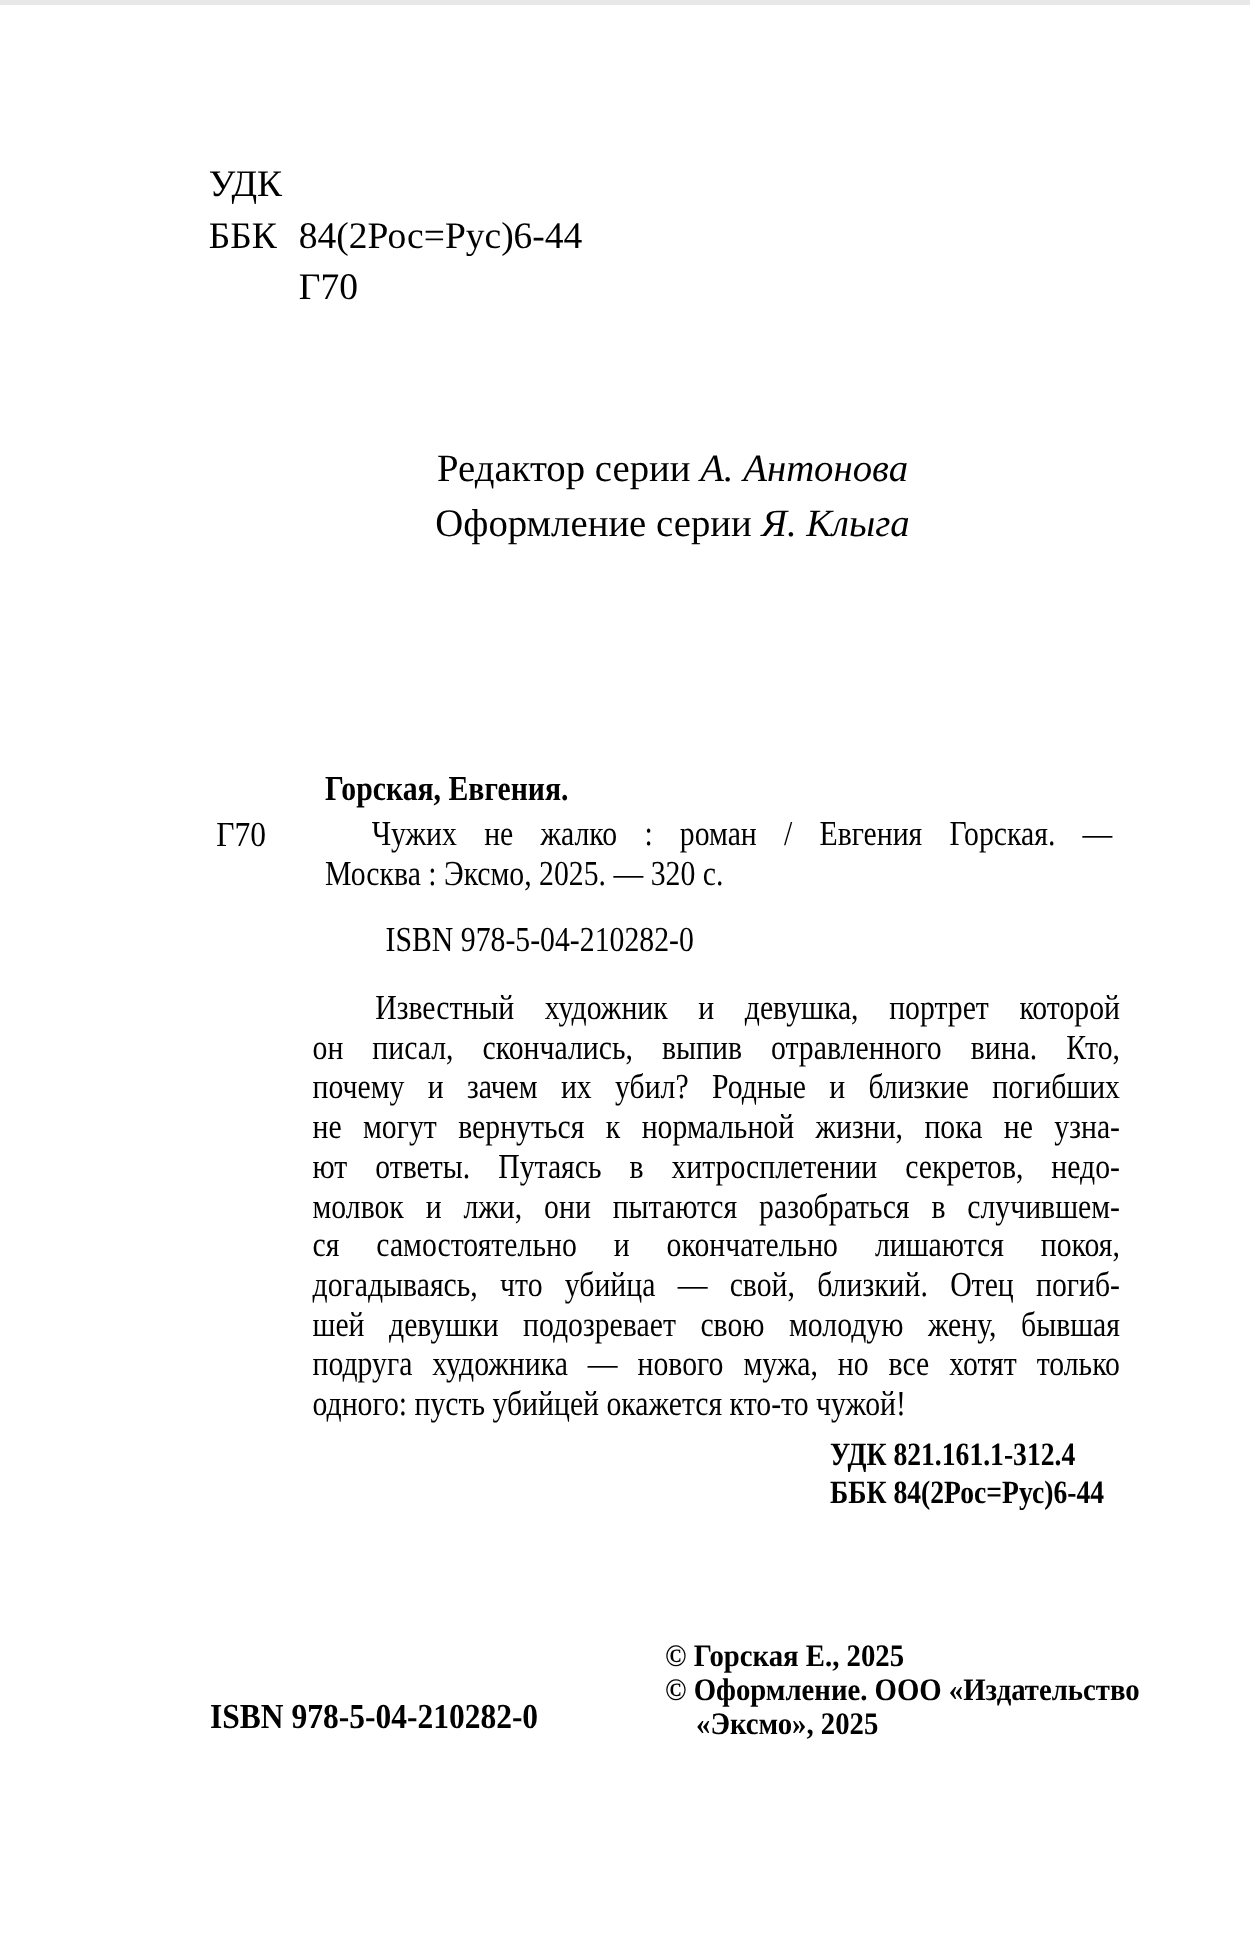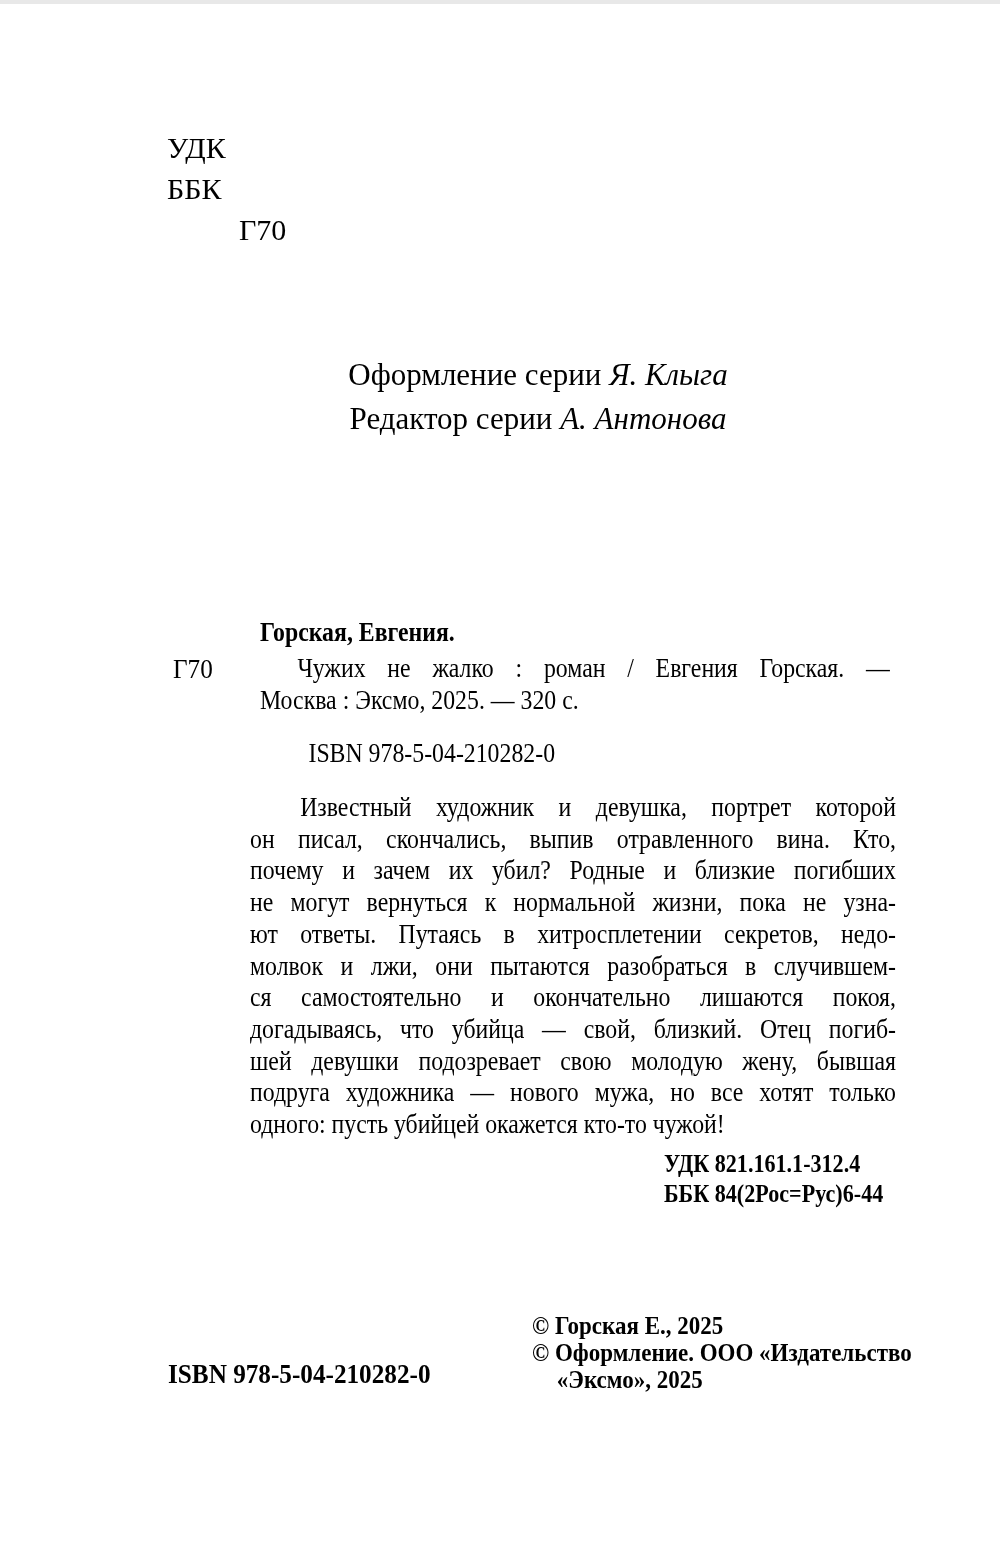--- a/index.html
+++ b/index.html
@@ -67,30 +67,31 @@
 <body>
 
 <div class="page">
 
   <div class="top-codes">
     <div class="row">
       <span class="lbl">УДК</span>
     </div>
     <div class="row">
       <span class="lbl">ББК</span>
+      <span class="val">84(2Рос=Рус)6-44</span>
     </div>
     <div class="row">
       <span class="lbl"></span>
       <span class="val">Г70</span>
     </div>
   </div>
 
   <div class="series">
+    <div><span>Редактор серии </span><span class="name">А. Антонова</span></div>
     <div><span>Оформление серии </span><span class="name">Я. Клыга</span></div>
-    <div><span>Редактор серии </span><span class="name">А. Антонова</span></div>
   </div>
 
   <div class="card-code">Г70</div>
 
   <div class="card">
     <div class="author">Горская, Евгения.</div>
     <div class="l1">Чужих не жалко : роман / Евгения Горская. —</div>
     <div class="l2">Москва : Эксмо, 2025. — 320 с.</div>
     <div class="isbn">ISBN 978-5-04-210282-0</div>
   </div>

